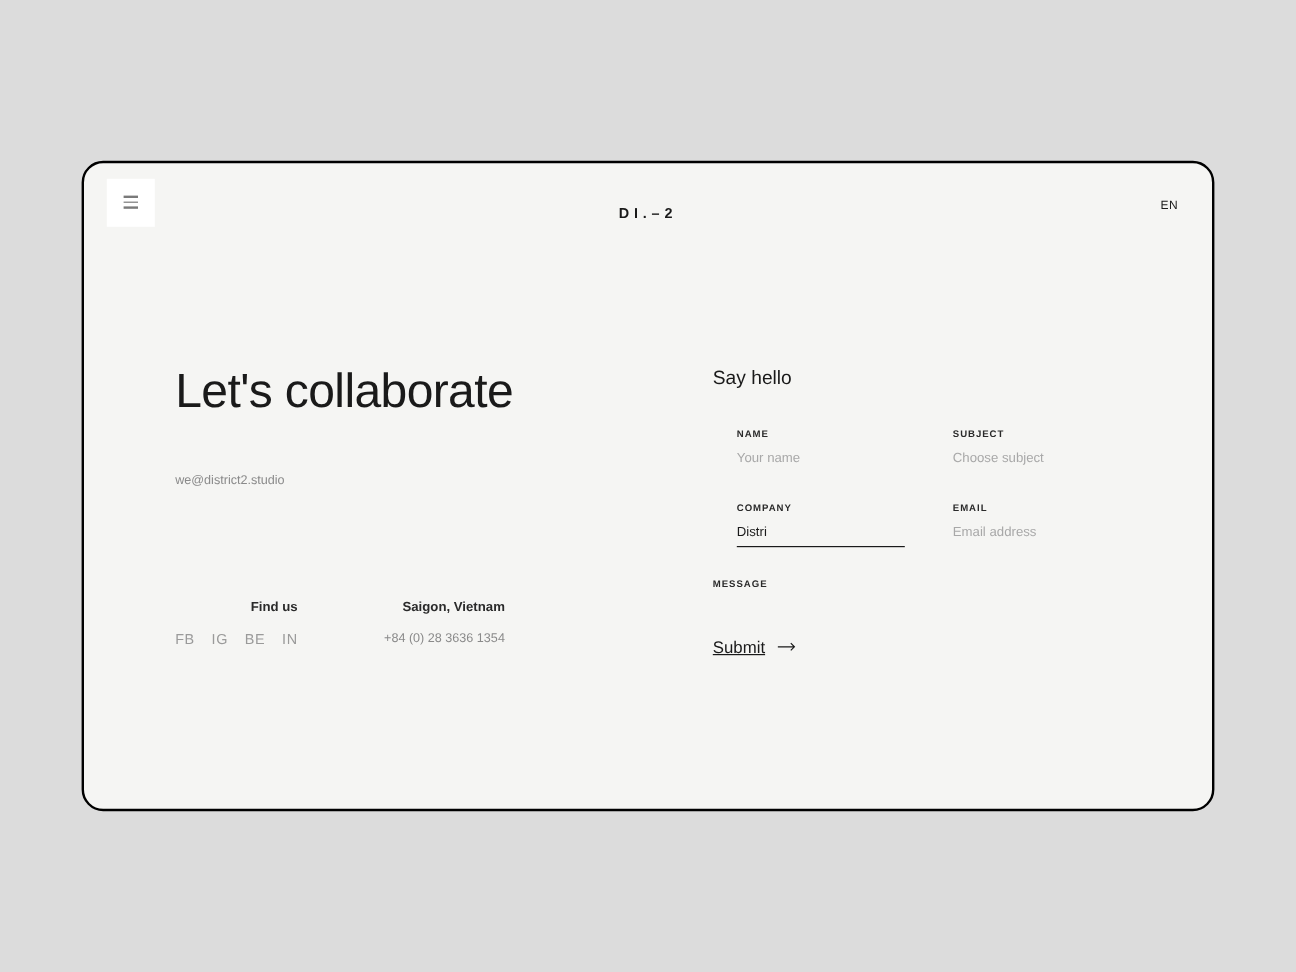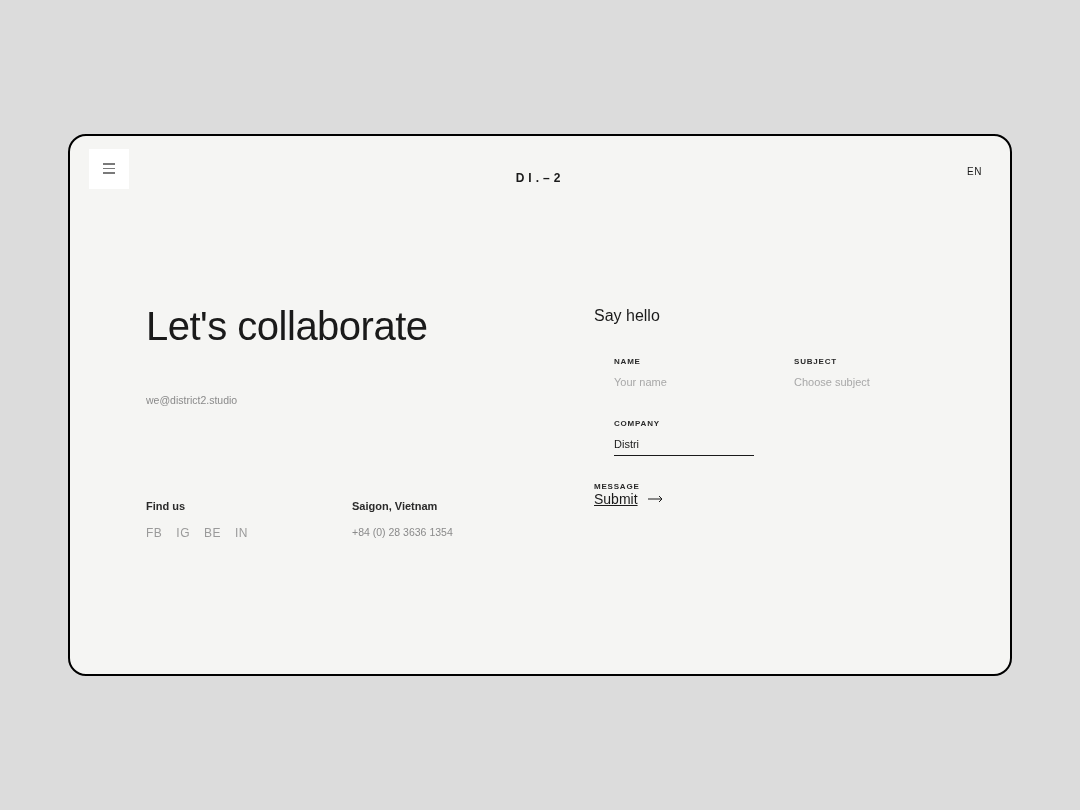--- a/index.html
+++ b/index.html
@@ -97,21 +97,22 @@
     .email {
       font-size: 10.5px;
       color: #8a8a8a;
       cursor: pointer;
     }
     .bottom-info {
       position: absolute;
       bottom: 134px;
       left: 76px;
       display: flex;
-      gap: 104px;
+      gap: 72px;
+      text-align: right;
     }
     .info-col {
       display: flex;
       flex-direction: column;
       gap: 14px;
     }
     .info-heading {
       font-size: 11px;
       font-weight: 700;
       color: #2a2a2a;
@@ -171,20 +172,21 @@
     .field-input::placeholder {
       color: #a8a8a8;
     }
     .field-input.active {
       border-bottom: 1px solid #1a1a1a;
     }
     .message-field {
       display: flex;
       flex-direction: column;
       gap: 10px;
+      margin-bottom: 40px;
     }
     .submit {
       display: flex;
       align-items: center;
       gap: 10px;
       cursor: pointer;
     }
     .submit-text {
       font-size: 14px;
       font-weight: 500;
@@ -225,20 +227,24 @@
           <div class="field-label">NAME</div>
           <input class="field-input" placeholder="Your name" style="">
         </div>
         <div class="form-field">
           <div class="field-label">SUBJECT</div>
           <input class="field-input" placeholder="Choose subject" style="">
         </div>
         <div class="form-field">
           <div class="field-label">COMPANY</div>
           <input class="field-input active" value="Distri" style="">
+        </div>
+        <div class="form-field">
+          <div class="field-label">EMAIL</div>
+          <input class="field-input" placeholder="Email address" style="">
         </div>
       </div>
       <div class="message-field">
         <div class="field-label">MESSAGE</div>
       </div>
       <div class="submit">
         <span class="submit-text">Submit</span>
         <span class="arrow">
           <svg width="16" height="8" viewBox="0 0 16 8" fill="none">
             <path d="M0 4 H14 M11 1 L14 4 L11 7" stroke="#1a1a1a" stroke-width="1"></path>

